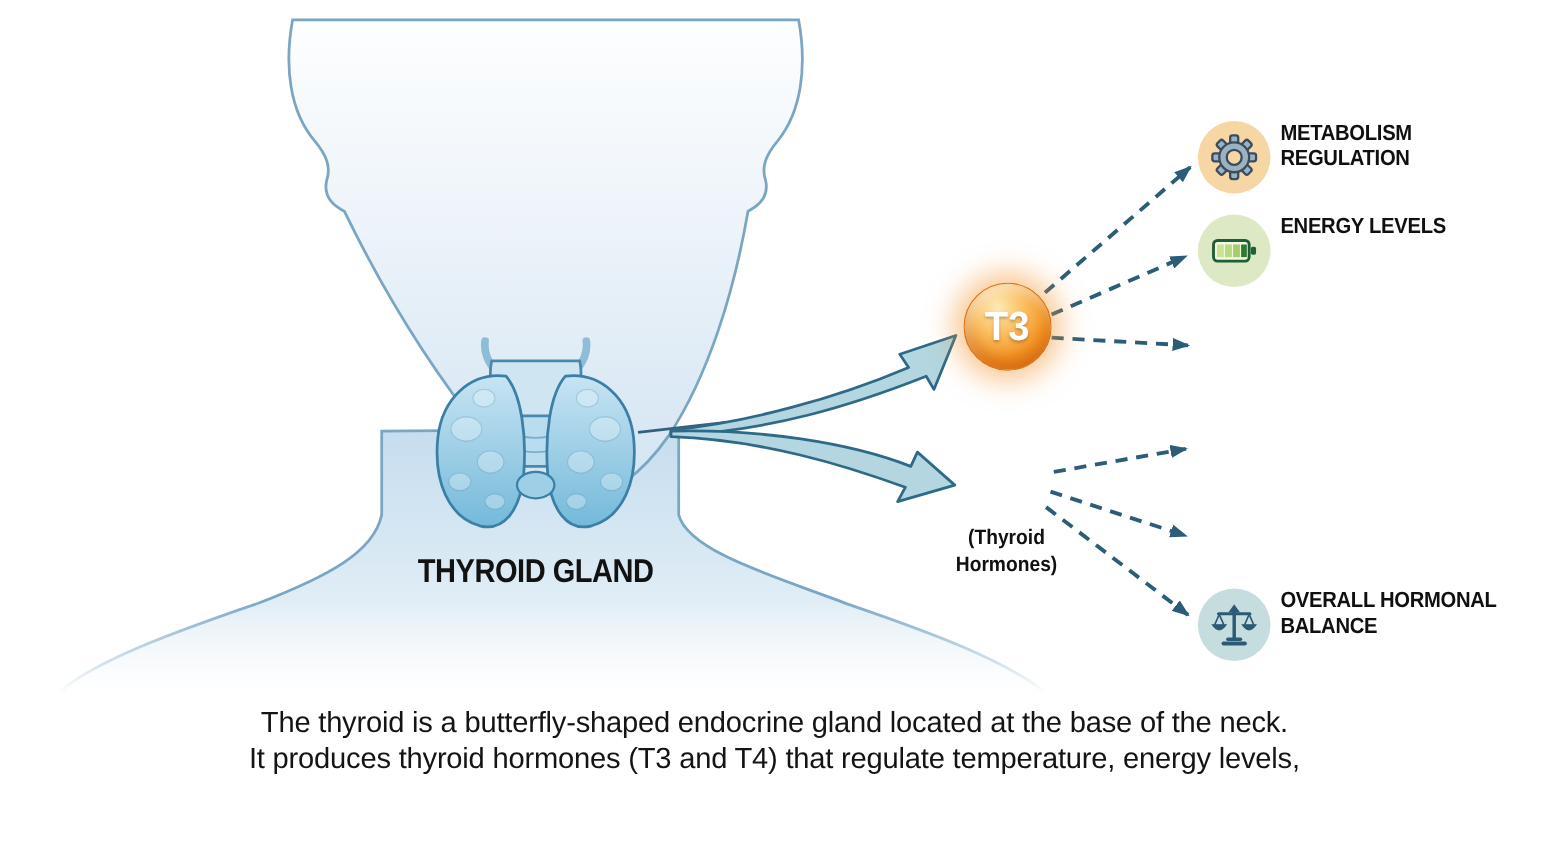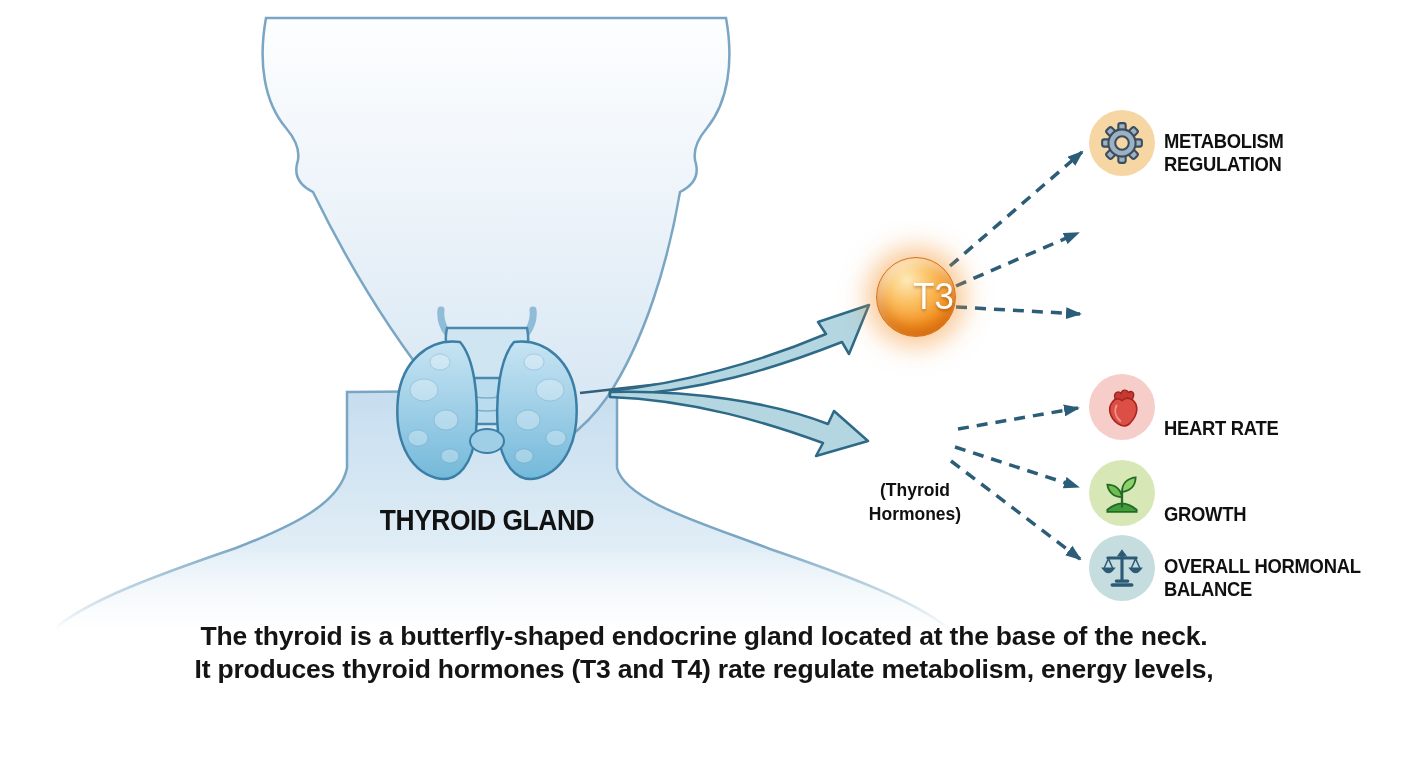--- a/index.html
+++ b/index.html
@@ -12,55 +12,55 @@
     position:absolute;left:0;top:545px;width:980px;height:110px;
     background:linear-gradient(to bottom, rgba(255,255,255,0) 0%, #ffffff 78%);
     pointer-events:none;
   }
   .gland-label{
     position:absolute;left:487px;top:503px;transform:translateX(-50%) scaleX(.88);
     font-weight:bold;font-size:30px;color:#121212;letter-spacing:-.5px;white-space:nowrap;
   }
   .ball{
     position:absolute;width:78px;height:78px;border-radius:50%;
-    display:flex;align-items:center;justify-content:flex-end;
-    color:#ffffff;font-weight:normal;font-size:37px;
+    display:flex;align-items:center;justify-content:center;
+    color:#ffffff;font-weight:bold;font-size:37px;
   }
   .ball span{transform:scaleX(.94);text-shadow:0 2px 3px rgba(80,40,0,.35);}
   .t3{
     left:876px;top:257px;
     background:radial-gradient(circle at 38% 28%, #fdeab8 0%, #fbc266 30%, #f49322 64%, #e2700f 100%);
     box-shadow:0 0 24px 10px rgba(246,150,50,.5), inset 0 -8px 14px rgba(185,75,5,.45), inset 3px 6px 10px rgba(255,255,255,.55);
     border:1px solid #d96f12;
   }
   .t4{
     left:874px;top:398px;
     background:radial-gradient(circle at 38% 28%, #eef7cf 0%, #a6d577 30%, #55a847 66%, #2f7e31 100%);
     box-shadow:0 0 24px 10px rgba(120,195,90,.5), inset 0 -8px 14px rgba(25,95,25,.45), inset 3px 6px 10px rgba(255,255,255,.5);
     border:1px solid #2f8a33;
   }
   .t4 span{text-shadow:0 2px 3px rgba(10,70,10,.4);}
   .hormone-caption{
     position:absolute;left:915px;top:478px;transform:translateX(-50%) scaleX(.92);
     font-weight:bold;font-size:19px;line-height:24px;color:#101010;
     text-align:center;white-space:pre-line;
   }
-  .effect-row{position:absolute;left:1089px;height:66px;display:flex;align-items:flex-end;}
+  .effect-row{position:absolute;left:1089px;height:66px;display:flex;align-items:flex-start;}
   .effect-icon{
     width:66px;height:66px;border-radius:50%;flex:0 0 66px;
     display:flex;align-items:center;justify-content:center;
   }
   .effect-label{
     margin-left:9px;font-weight:bold;font-size:20px;line-height:23px;color:#101010;
     letter-spacing:-.3px;white-space:pre-line;transform:scaleX(.92);transform-origin:left center;
   }
   .caption{
-    position:absolute;left:704px;top:620px;transform:translateX(-50%);
+    position:absolute;left:704px;top:640px;transform:translateX(-50%);
     width:1200px;text-align:center;color:#141414;
-    font-weight:bold;font-size:26.5px;line-height:33px;letter-spacing:-.2px;
+    font-weight:normal;font-size:26.5px;line-height:33px;letter-spacing:-.2px;
   }
 </style>
 </head>
 <body>
 
 <div class="canvas">
 
   <svg class="figure" viewBox="0 0 1408 768">
     <defs>
       <linearGradient id="headGrad" x1="0" y1="0" x2="0" y2="1">
@@ -150,44 +150,36 @@
           <rect x="18.5" y="3" width="7" height="9" rx="2" transform="rotate(315 22 22)"></rect>
           <circle cx="22" cy="22" r="13"></circle>
           <circle cx="22" cy="22" r="6.5" fill="#f6d7a4"></circle>
         </g>
       </svg>
     </div>
     <div class="effect-label">METABOLISM
 REGULATION</div>
   </div>
 
-
-
-  <div class="effect-row" style="top:374px">
-    <div class="effect-icon" style="background:#f6cdc9">
+  <div class="effect-row" style="top:195px">
+    <div class="effect-icon" style="background:#dce9c4">
       <svg width="46" height="46" viewBox="0 0 44 44">
-        <path d="M15 13 C14 8 19 6 21 9 C22 5 27 5 28 8 C31 6 34 8 33 12 L31 17 L17 18 Z" fill="#c43b34" stroke="#9c221c" stroke-width="1.2"></path>
-        <path d="M13 17 C8 23 10 32 18 38 C22 41 27 41 30 37 C37 30 38 21 33 16 C28 12 24 14 22 16 C19 13 15 14 13 17 Z" fill="#dc4f46" stroke="#a8241d" stroke-width="1.5"></path>
-        <path d="M17 20 C14 26 16 32 21 36" stroke="#f2948c" stroke-width="1.8" fill="none"></path>
+        <rect x="4" y="13" width="31" height="18" rx="3.5" fill="#f2f7e6" stroke="#215e35" stroke-width="2.5"></rect>
+        <rect x="36.5" y="18.5" width="4.5" height="7" rx="1.5" fill="#215e35"></rect>
+        <rect x="7" y="16.5" width="6" height="11" fill="#cbe291"></rect>
+        <rect x="14" y="16.5" width="6" height="11" fill="#b9da7e"></rect>
+        <rect x="21" y="16.5" width="6" height="11" fill="#a3d066"></rect>
+        <rect x="28" y="16.5" width="5" height="11" fill="#2e7c33"></rect>
       </svg>
     </div>
-    <div class="effect-label">HEART RATE</div>
-  </div>
-
-  <div class="effect-row" style="top:460px">
-    <div class="effect-icon" style="background:#d7e8b6">
-      <svg width="46" height="46" viewBox="0 0 44 44">
-        <path d="M8 38 Q22 26 36 38 L36 40 L8 40 Z" fill="#3f9e3a" stroke="#256b27" stroke-width="1.8"></path>
-        <path d="M22 36 C22 30 22 26 22 21" stroke="#256b27" stroke-width="2.2" fill="none"></path>
-        <path d="M22 26 C14 26 9 21 8 14 C16 14 21 19 22 26 Z" fill="#6fbe52" stroke="#256b27" stroke-width="1.8"></path>
-        <path d="M22 21 C22 13 27 8 35 7 C35 15 30 20 22 21 Z" fill="#8ed06a" stroke="#256b27" stroke-width="1.8"></path>
-      </svg>
-    </div>
-    <div class="effect-label">GROWTH</div>
-  </div>
+    <div class="effect-label">ENERGY LEVELS</div>
+  </div>
+
+
+
 
   <div class="effect-row" style="top:535px">
     <div class="effect-icon" style="background:#c6dde0">
       <svg width="46" height="46" viewBox="0 0 44 44">
         <g fill="#2c5a74" stroke="#2c5a74">
           <path d="M22 5 L26 10.5 L18 10.5 Z" stroke-width="1"></path>
           <rect x="20.5" y="8" width="3" height="26" stroke="none"></rect>
           <rect x="7" y="11" width="30" height="2.8" rx="1.4" stroke="none"></rect>
           <path d="M9 13 L5 22 M9 13 L13 22 M35 13 L31 22 M35 13 L39 22" fill="none" stroke-width="1.4"></path>
           <path d="M3 22 Q9 31 15 22 Z" stroke-width="1"></path>
@@ -196,16 +188,16 @@
           <rect x="11" y="36.5" width="22" height="3.5" rx="1.75" stroke="none"></rect>
         </g>
       </svg>
     </div>
     <div class="effect-label">OVERALL HORMONAL
 BALANCE</div>
   </div>
 
   <div class="caption">
     <div>The thyroid is a butterfly-shaped endocrine gland located at the base of the neck.</div>
-    <div>It produces thyroid hormones (T3 and T4) rate regulate metabolism, energy levels,</div>
+    <div>It produces thyroid hormones (T3 and T4) that regulate temperature, energy levels,</div>
   </div>
 
 </div>
 
 </body></html>

